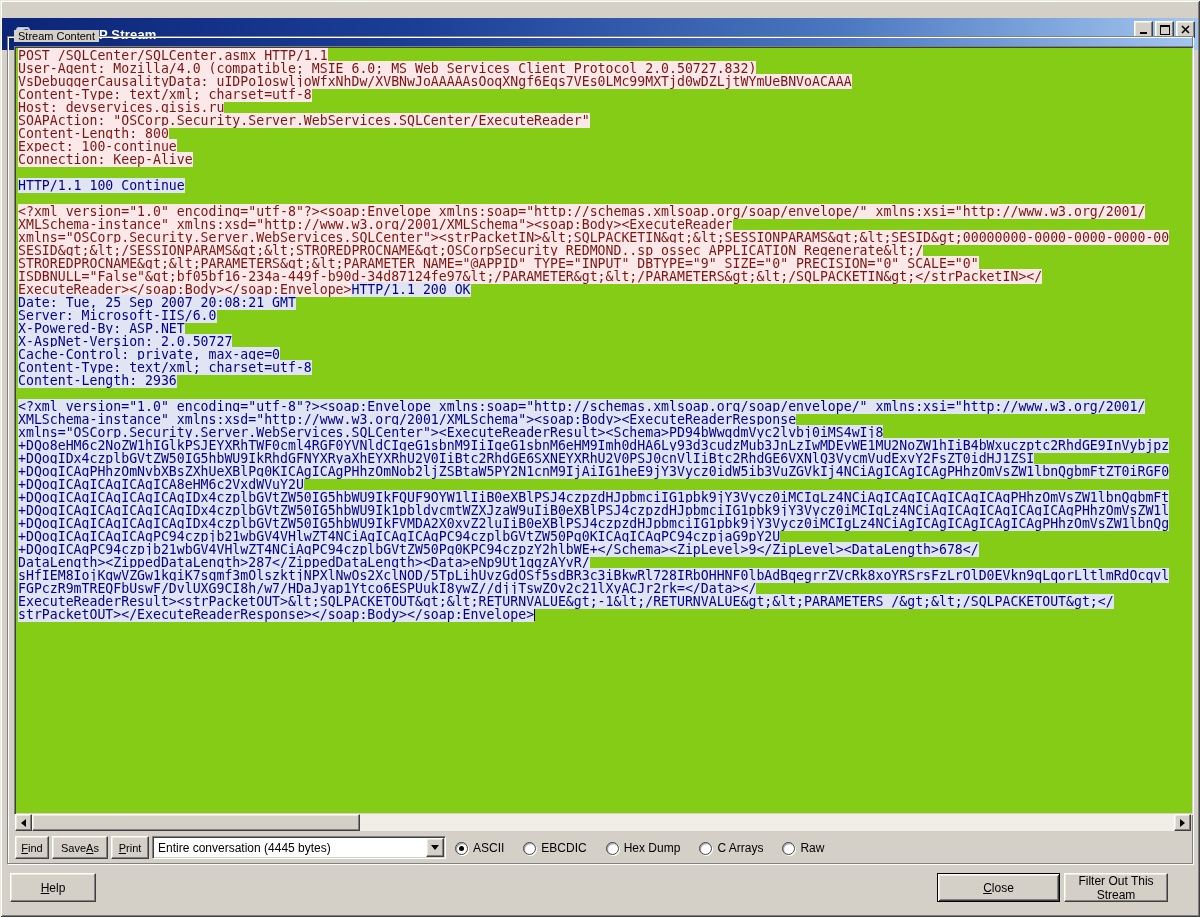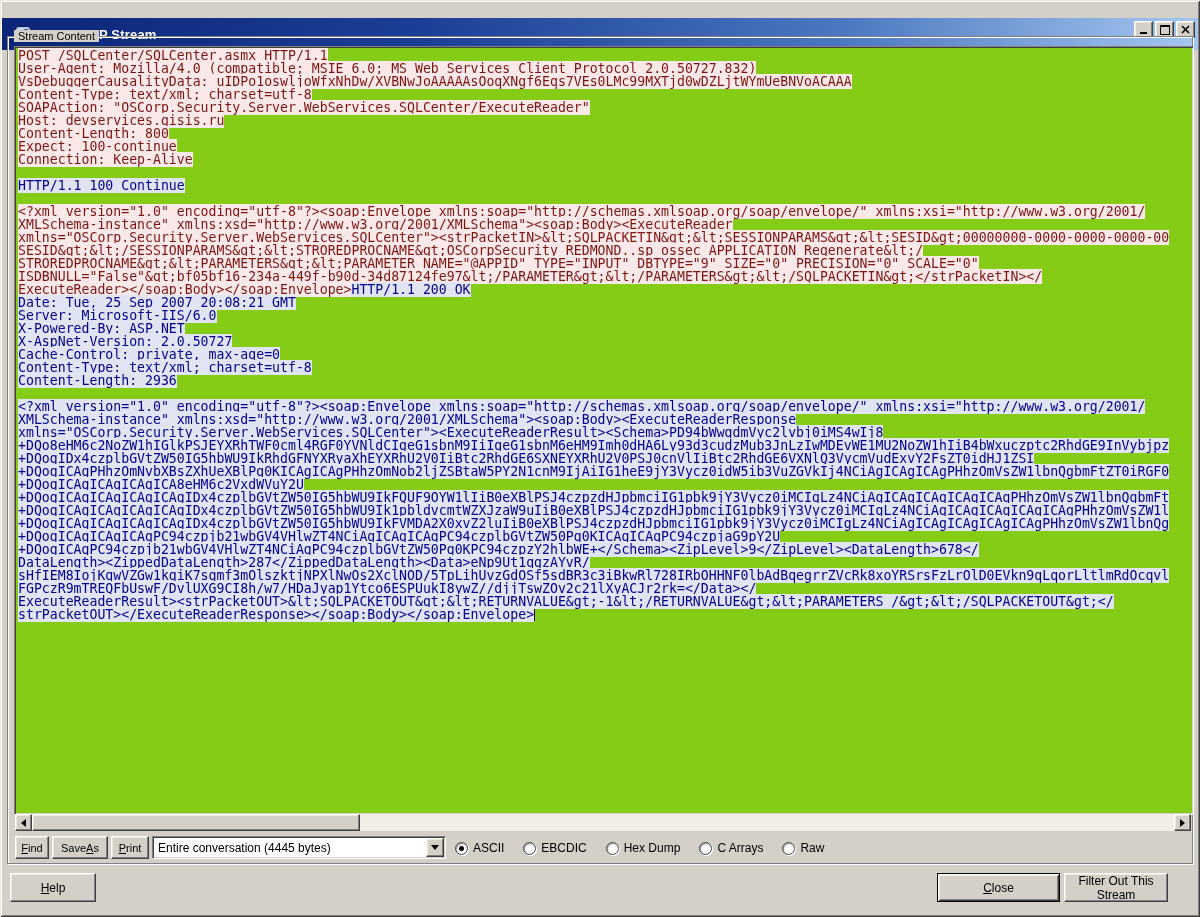--- a/index.html
+++ b/index.html
@@ -96,22 +96,22 @@
   <div class="groupbox">
     <span class="grouplabel">Stream Content</span>
   </div>
 
   <div class="textpane sunken">
     <div id="stream-text">
         <div class="ln"><span class="seg-c">POST /SQLCenter/SQLCenter.asmx HTTP/1.1</span></div>
         <div class="ln"><span class="seg-c">User-Agent: Mozilla/4.0 (compatible; MSIE 6.0; MS Web Services Client Protocol 2.0.50727.832)</span></div>
         <div class="ln"><span class="seg-c">VsDebuggerCausalityData: uIDPo1oswljoWfxNhDw/XVBNwJoAAAAAsOoqXNgf6Eqs7VEs0LMc99MXTjd0wDZLjtWYmUeBNVoACAAA</span></div>
         <div class="ln"><span class="seg-c">Content-Type: text/xml; charset=utf-8</span></div>
+        <div class="ln"><span class="seg-c">Host: devservices.gisis.ru</span></div>
         <div class="ln"><span class="seg-c">SOAPAction: "OSCorp.Security.Server.WebServices.SQLCenter/ExecuteReader"</span></div>
-        <div class="ln"><span class="seg-c">Host: devservices.gisis.ru</span></div>
         <div class="ln"><span class="seg-c">Content-Length: 800</span></div>
         <div class="ln"><span class="seg-c">Expect: 100-continue</span></div>
         <div class="ln"><span class="seg-c">Connection: Keep-Alive</span></div>
         <div class="ln"></div>
         <div class="ln"><span class="seg-s">HTTP/1.1 100 Continue</span></div>
         <div class="ln"></div>
         <div class="ln"><span class="seg-c">&lt;?xml version="1.0" encoding="utf-8"?&gt;&lt;soap:Envelope xmlns:soap="http://schemas.xmlsoap.org/soap/envelope/" xmlns:xsi="http://www.w3.org/2001/</span></div>
         <div class="ln"><span class="seg-c">XMLSchema-instance" xmlns:xsd="http://www.w3.org/2001/XMLSchema"&gt;&lt;soap:Body&gt;&lt;ExecuteReader</span></div>
         <div class="ln"><span class="seg-c">xmlns="OSCorp.Security.Server.WebServices.SQLCenter"&gt;&lt;strPacketIN&gt;&amp;lt;SQLPACKETIN&amp;gt;&amp;lt;SESSIONPARAMS&amp;gt;&amp;lt;SESID&amp;gt;00000000-0000-0000-0000-00</span></div>
         <div class="ln"><span class="seg-c">SESID&amp;gt;&amp;lt;/SESSIONPARAMS&amp;gt;&amp;lt;STROREDPROCNAME&amp;gt;OSCorpSecurity_REDMOND..sp_ossec_APPLICATION_Regenerate&amp;lt;/</span></div>

